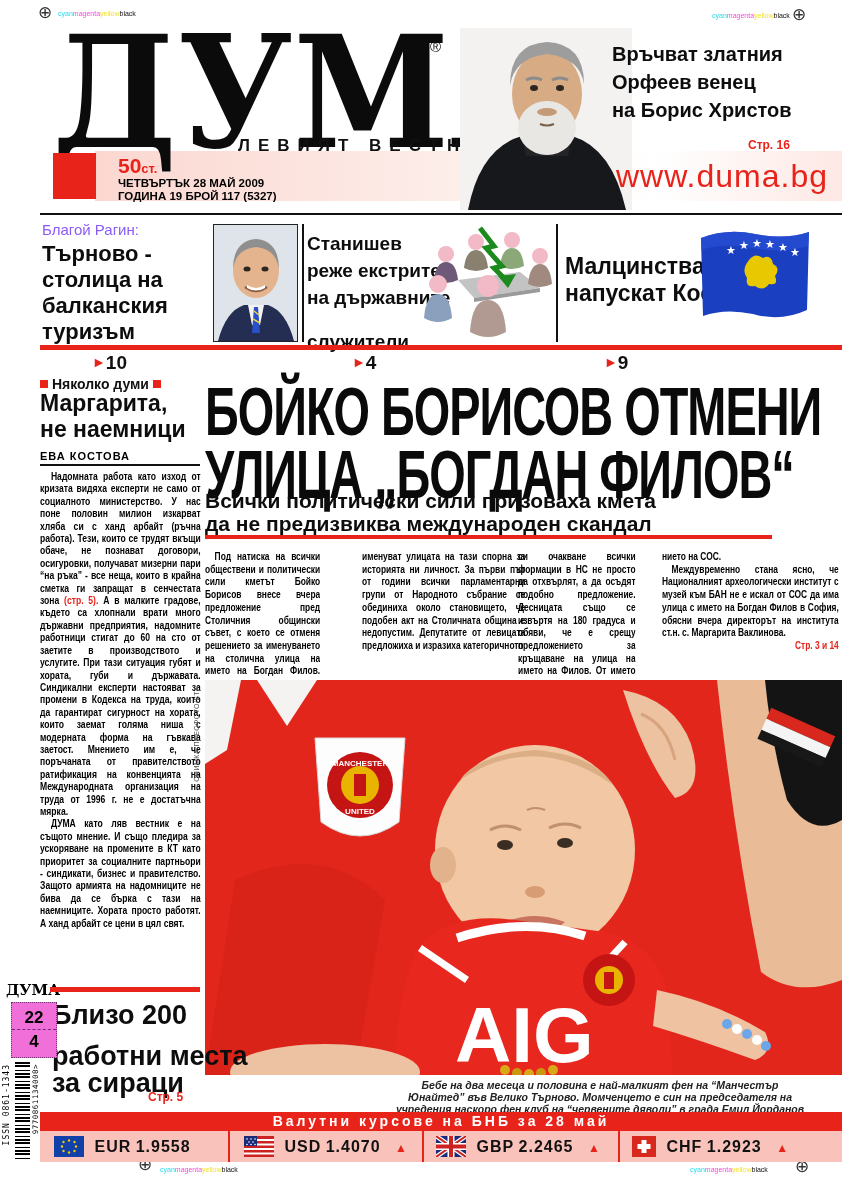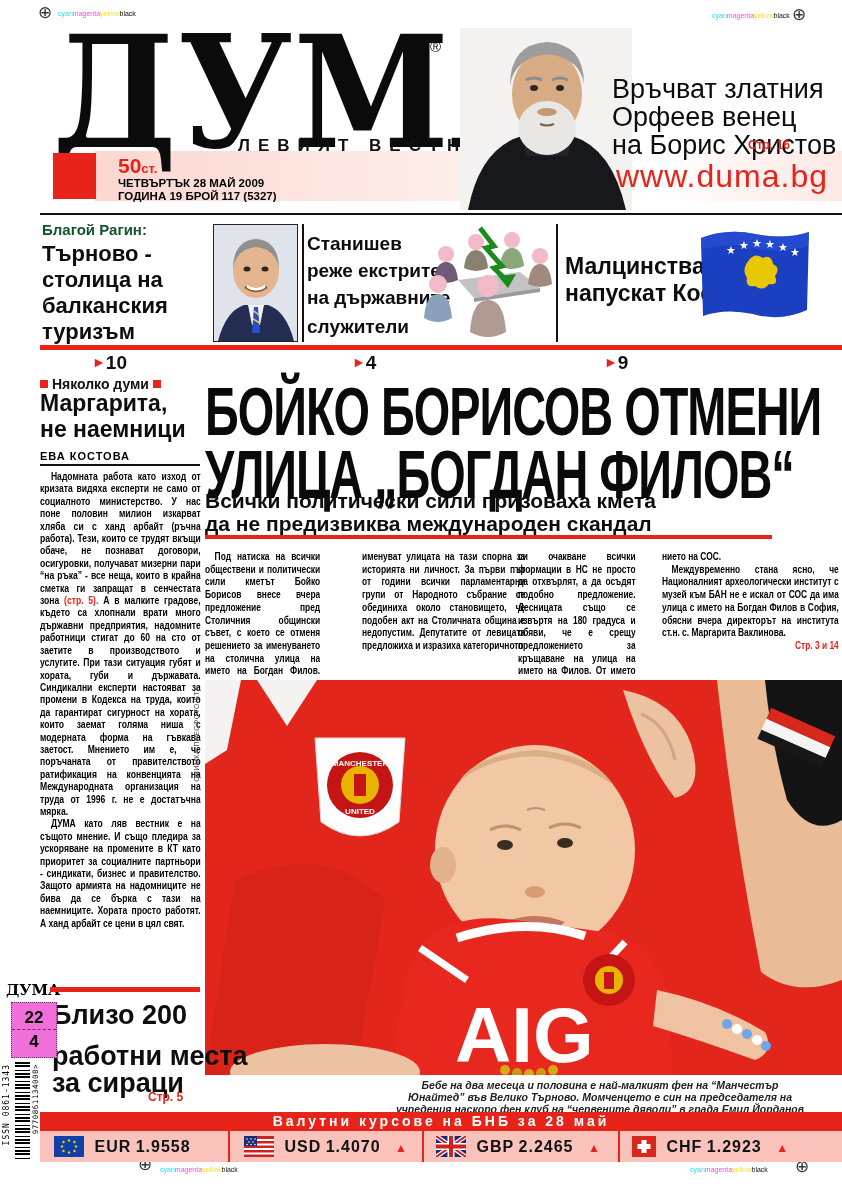--- a/index.html
+++ b/index.html
@@ -25,35 +25,35 @@
   #regsym{left:430px;top:38px;font-size:15px;color:#111;}
   #tagline{left:238px;top:136px;font-size:17px;font-weight:bold;letter-spacing:8px;color:#111;}
   #pinkband{left:95px;top:151px;width:747px;height:50px;
         background:linear-gradient(90deg,#fbd7d0,#fdece8 45%,#fff 75%,#fde8e4);}
   #redsquare{left:53px;top:153px;width:43px;height:46px;background:#e8231a;}
   #price{left:118px;top:155px;font-size:21px;line-height:1;}
   #price .unit{font-size:13px;}
   #dateline{left:118px;top:177px;font-size:11.5px;}
   #issueline{left:118px;top:190px;font-size:11.5px;}
   #boris{left:460px;top:28px;width:172px;height:182px;}
-  .topstory-line{left:612px;font-size:27px;line-height:1;font-weight:normal;color:#0d0d0d;margin-top:32px;}
+  .topstory-line{left:612px;font-size:20px;line-height:1;font-weight:bold;color:#0d0d0d;}
   #ts0{top:44px;} #ts1{top:72px;} #ts2{top:100px;}
   #pageref16{left:748px;top:138px;font-size:12px;}
   #website{left:616px;top:158px;font-size:32px;font-weight:normal;color:#e8231a;letter-spacing:1px;text-decoration:none;}
   #toprule{left:40px;top:213px;width:802px;height:2px;background:#111;}
 
   
-  #kicker{left:42px;top:221px;font-size:15px;color:#14532d;font-weight:bold;}
+  #kicker{left:42px;top:221px;font-size:15px;color:#8b5cf6;}
   .t1-line{left:42px;font-size:22px;font-weight:bold;line-height:1;color:#0d0d0d;}
   #t1l0{top:243px;} #t1l1{top:269px;} #t1l2{top:295px;} #t1l3{top:321px;}
   #t1photo{left:213px;top:224px;width:83px;height:116px;border:1px solid #222;}
   .tdivider{top:224px;width:2px;height:118px;background:#111;}
   #div1{left:302px;} #div2{left:556px;}
   .t2-line{left:307px;font-size:19px;font-weight:bold;line-height:1;color:#0d0d0d;}
-  #t2l0{top:234px;} #t2l1{top:261px;} #t2l2{top:288px;} #t2l3{top:317px;text-align:center;}
+  #t2l0{top:234px;} #t2l1{top:261px;} #t2l2{top:288px;} #t2l3{top:332px;text-align:center;}
   #t2illo{left:424px;top:222px;width:128px;height:120px;}
   .t3-line{left:565px;font-size:23px;font-weight:bold;line-height:1;color:#0d0d0d;}
   #t3l0{top:255px;} #t3l1{top:282px;}
   #kosovo{left:697px;top:226px;width:116px;height:99px;}
   #redrule{left:40px;top:345px;width:802px;height:5px;background:#e8231a;}
   .marker{font-size:19px;font-weight:bold;color:#111;top:352px;}
   .marker .tri{color:#e8231a;font-size:14px;vertical-align:2px;}
   #mk0{left:92px;} #mk1{left:352px;} #mk2{left:604px;}
 
   

